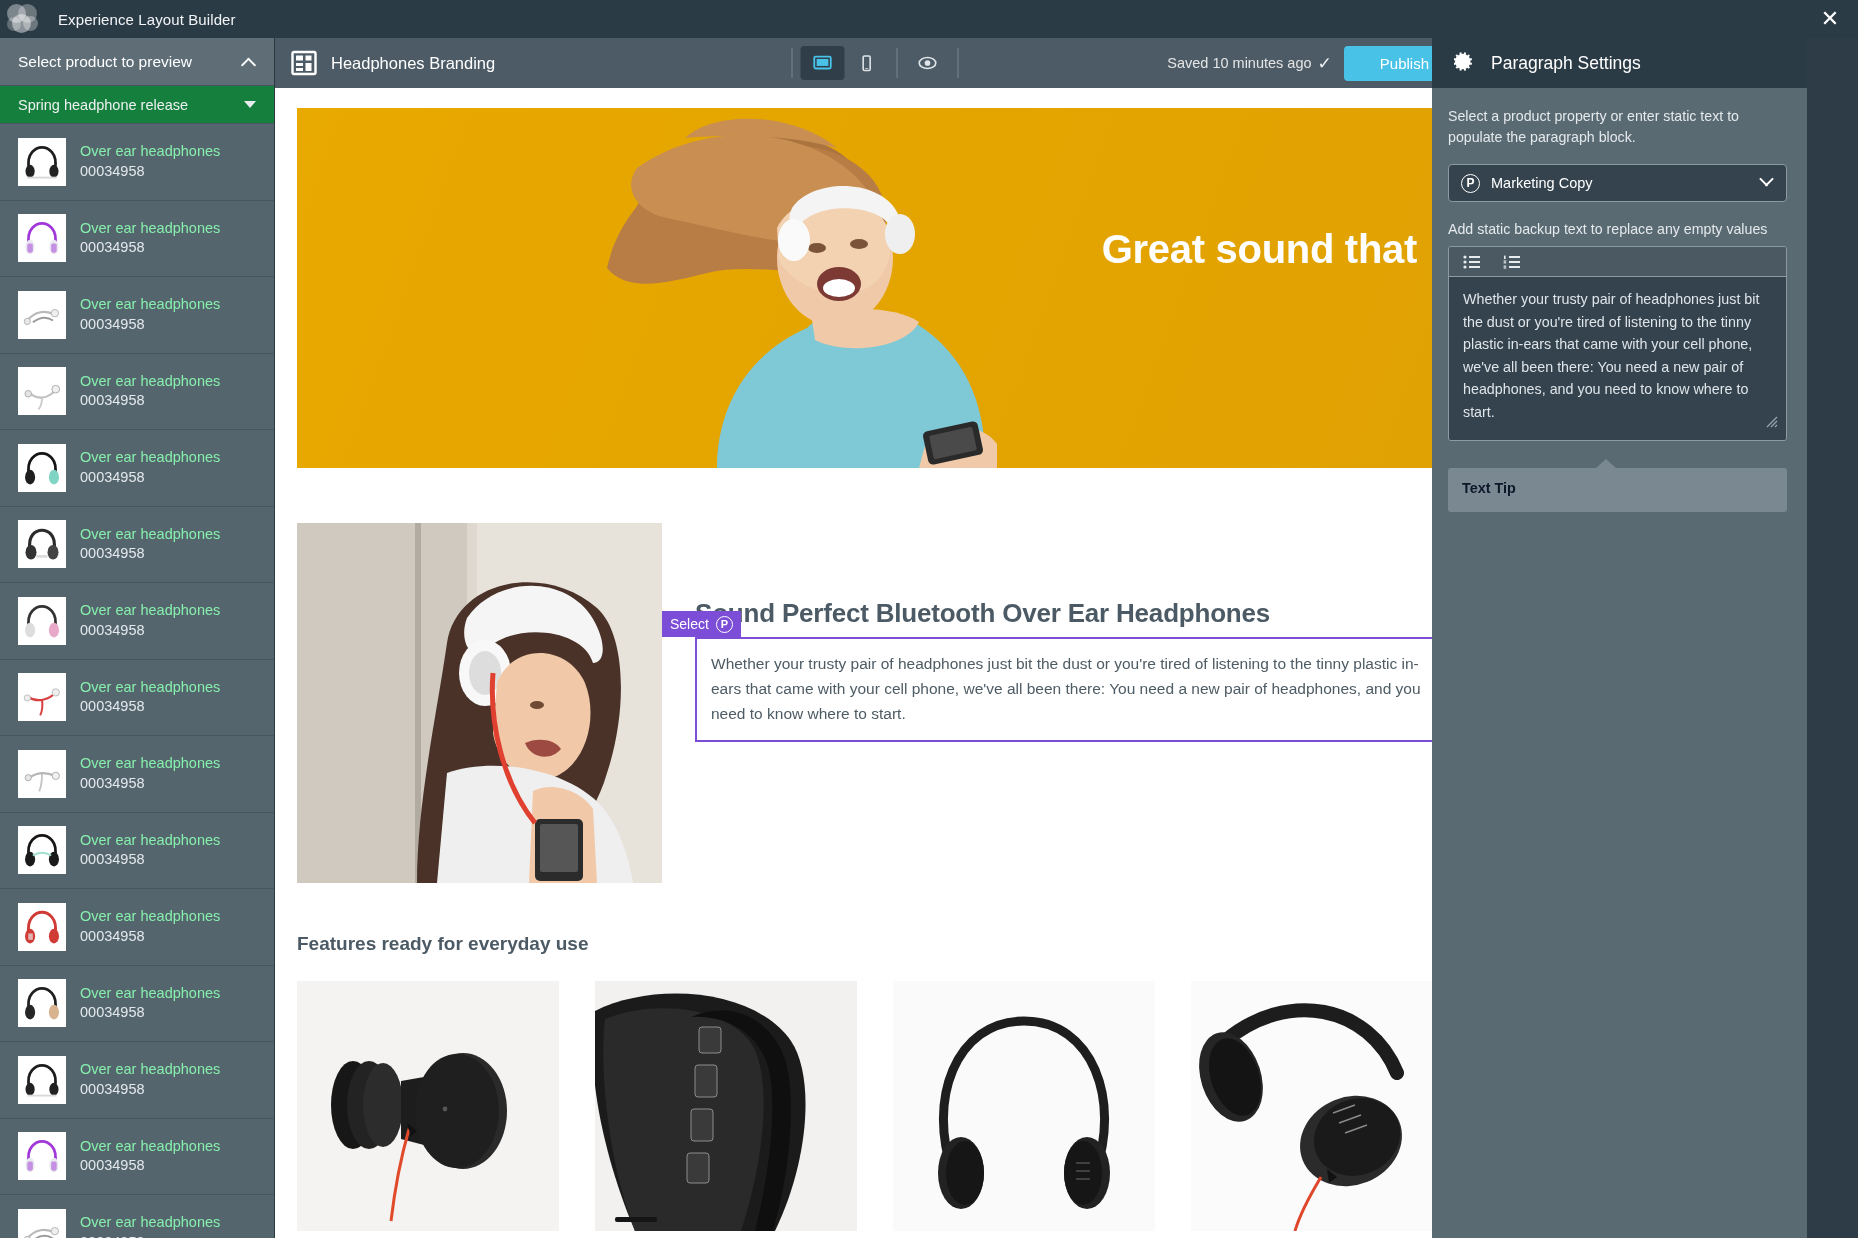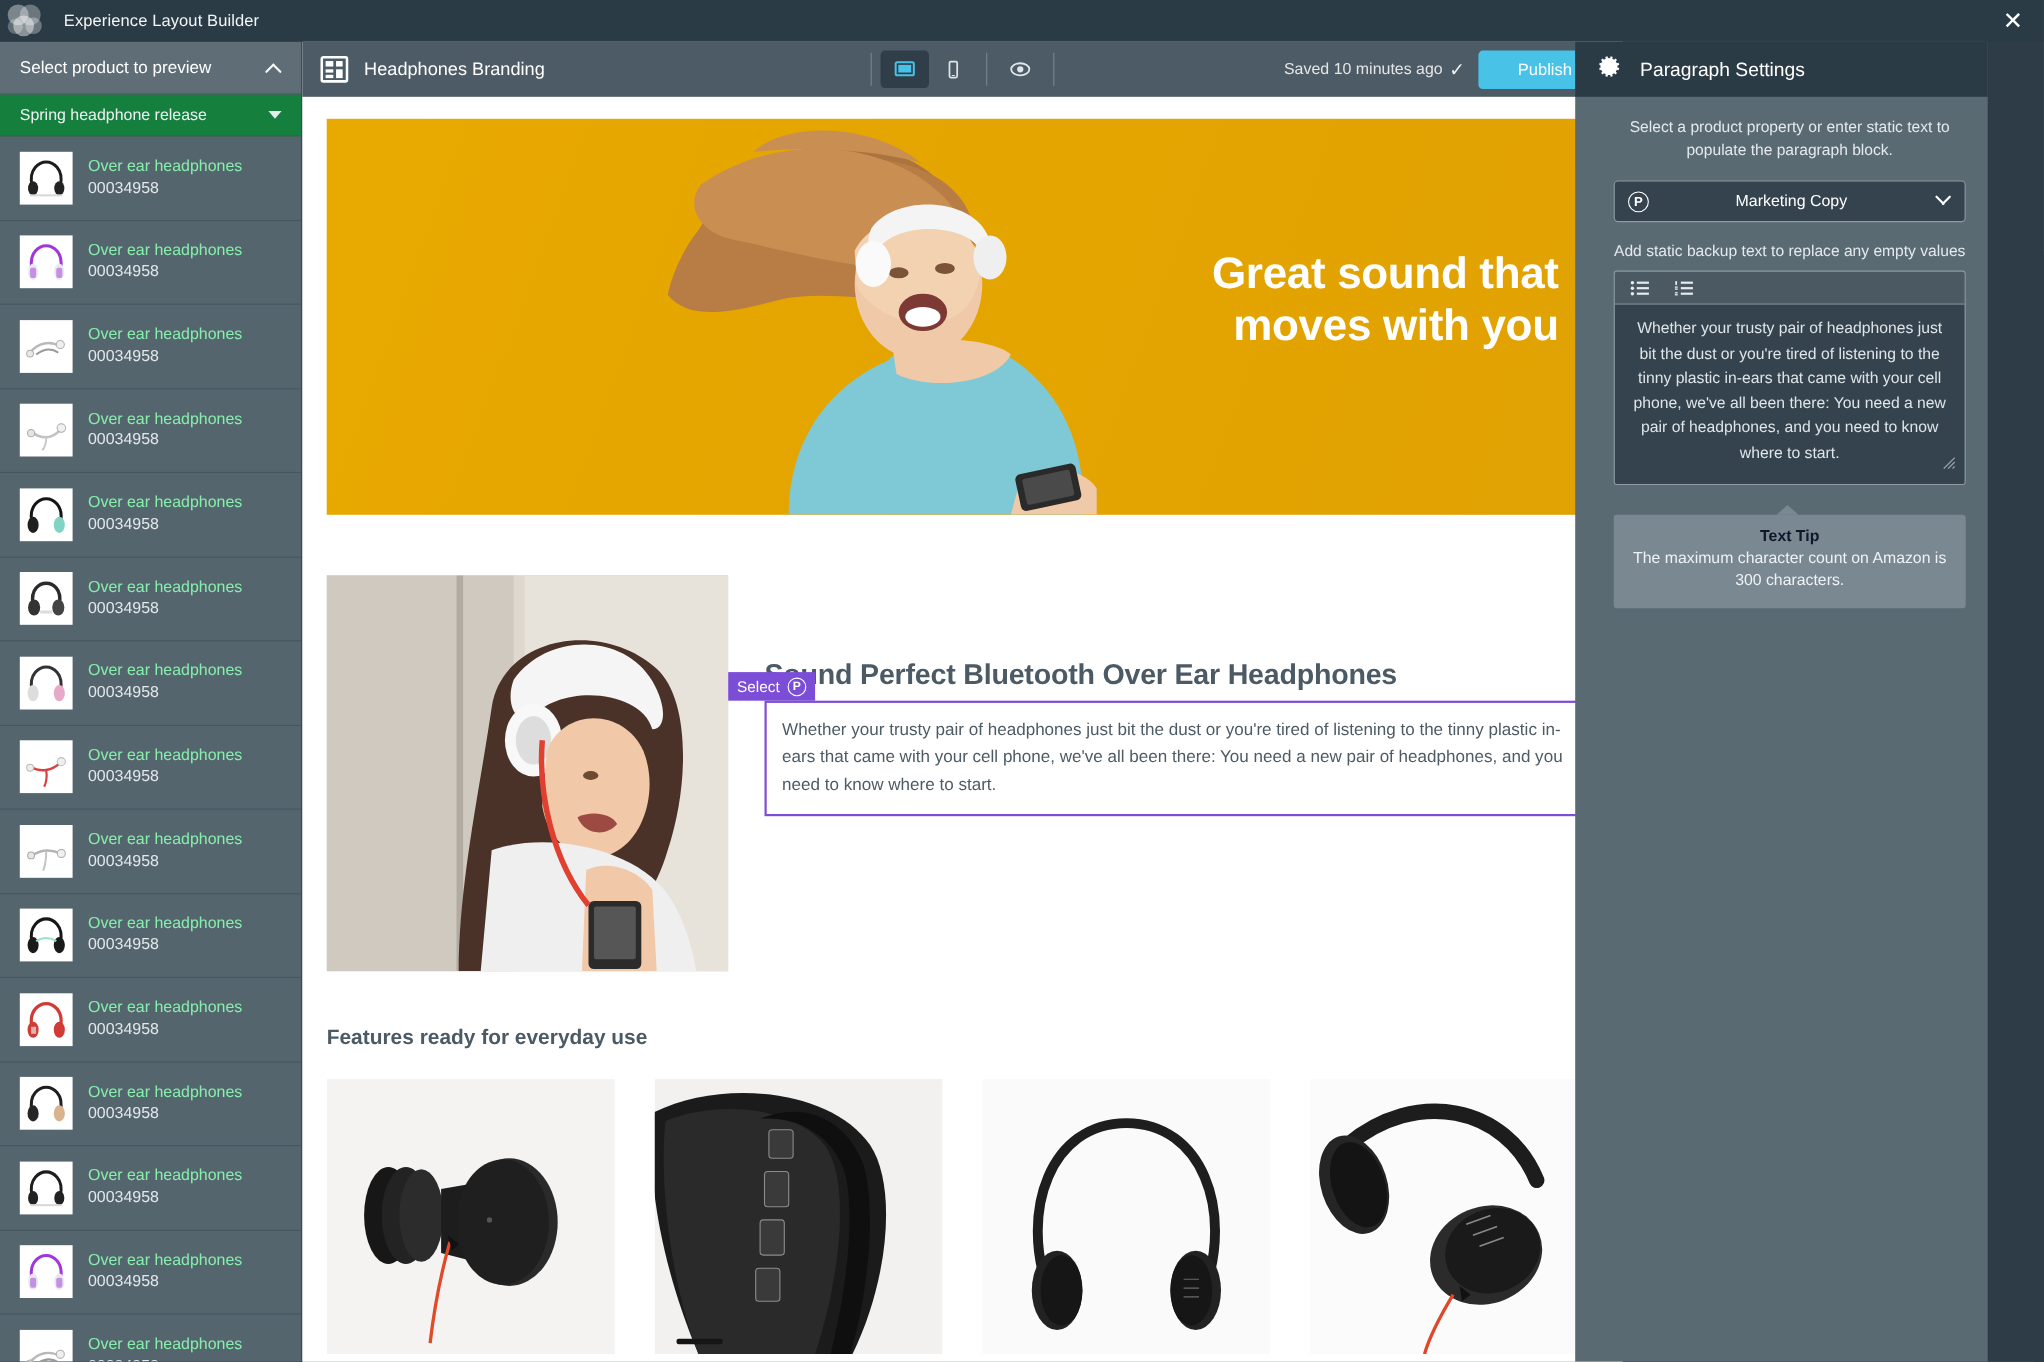--- a/index.html
+++ b/index.html
@@ -172,21 +172,21 @@
   
   .rpanel {
     position: absolute; left: 1432px; top: 38px; width: 375px; height: 1200px;
     background: #5a6a73;
   }
   .rpanel-head {
     height: 50px; background: #2b3b46; display: flex; align-items: center;
     padding-left: 22px; gap: 16px;
   }
   .rpanel-title { color: #fff; font-size: 17.5px; }
-  .rpanel-body { padding: 18px 20px 0 35px; text-align: center; }
+  .rpanel-body { padding: 18px 20px 0 16px; }
   .r-desc { color: #e4e9ec; font-size: 14.2px; line-height: 1.48; }
 
   .prop-select {
     margin-top: 16px; height: 38px; background: #34434e; border: 1px solid #8e9aa2;
     border-radius: 4px; display: flex; align-items: center; padding: 0 12px; gap: 11px;
     cursor: pointer;
   }
   .prop-select .pmark2 {
     width: 19px; height: 19px; border-radius: 50%; border: 1.7px solid #fff; color:#fff;
     display: flex; align-items: center; justify-content: center; font-size: 12px; font-weight: bold;
@@ -532,21 +532,20 @@
             <path d="M240 220 C260 198 320 196 350 216 C400 248 420 300 418 360 L150 360 C150 300 180 246 240 220 Z" fill="#7fc8d6"></path>
             <path d="M245 212 C270 196 330 198 352 214 C340 240 280 248 248 232 Z" fill="#f0c9a8"></path>
             <path d="M360 330 C386 312 418 318 430 336 L430 360 L352 360 Z" fill="#f0c9a8"></path>
             <rect x="358" y="318" width="56" height="34" rx="5" fill="#2a2a2a" transform="rotate(-12 386 335)"></rect>
             <rect x="364" y="323" width="44" height="24" rx="2" fill="#4a4a4a" transform="rotate(-12 386 335)"></rect>
             <path d="M118 30 C150 0 230 6 270 40 C220 26 160 26 118 30 Z" fill="#c98f52"></path>
           </g>
         </svg>
         <div class="hero-text">
           <div>Great sound that</div>
-          <div>moves with you</div>
         </div>
       </div>
 
       <div class="mid">
         <div class="mid-img">
           <svg viewBox="0 0 365 360" preserveAspectRatio="none" width="365" height="360">
             <rect width="365" height="360" fill="#ded8cf"></rect>
             <rect x="0" y="0" width="170" height="360" fill="#cfc9c0"></rect>
             <rect x="118" y="0" width="6" height="360" fill="#b2aba1"></rect>
             <rect x="180" y="0" width="185" height="360" fill="#e7e2da"></rect>
@@ -702,18 +701,17 @@
                   <path d="M11 5 L5 11"></path>
                   <path d="M11 9 L9 11"></path>
                 </g>
               </svg>
           </div>
         </div>
       </div>
 
       <div class="tip">
         <div class="tip-title">Text Tip</div>
-        <div class="tip-body">The maximum character count on Amazon is 300 characters.</div>
       </div>
     </div>
   </div>
 
 </div>
 
 </body></html>

